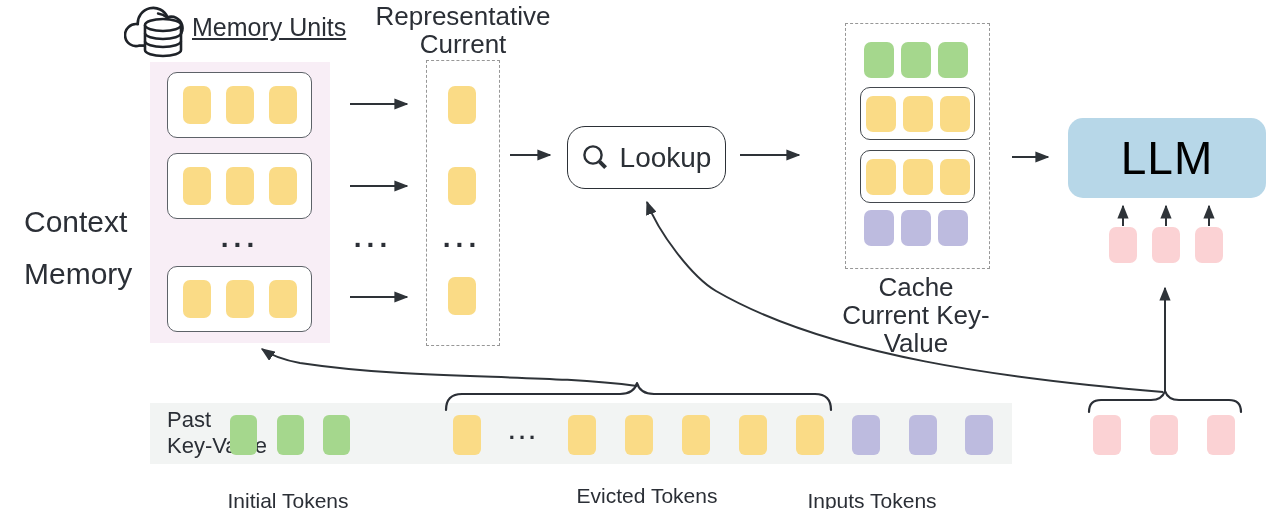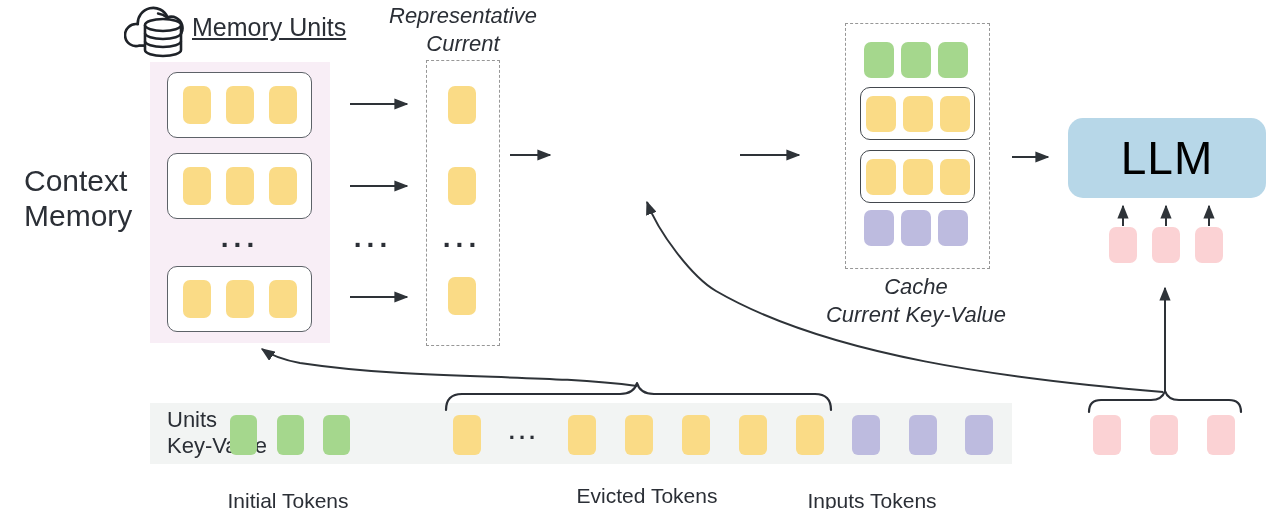--- a/index.html
+++ b/index.html
@@ -2,24 +2,24 @@
 <html><head>
 <meta charset="utf-8">
 <style>
   html,body{margin:0;padding:0;background:#fff;}
   #canvas{
     position:relative;width:1280px;height:509px;background:#ffffff;
     font-family:"Liberation Sans","DejaVu Sans",sans-serif;color:#2b2f36;overflow:hidden;
   }
   .abs{position:absolute;}
   .lbl{color:#2b2f36;}
-  .side-label{font-size:30px;line-height:35px;}
+  .side-label{font-size:30px;line-height:52px;margin-top:33px;}
   .top-label{font-size:25px;text-decoration:underline;}
   .small-label{font-size:21px;text-align:center;margin-top:20px;}
-  .two-line{text-align:center;font-size:22px;line-height:28px;font-style:italic;}
+  .two-line{text-align:center;font-size:26px;line-height:28px;}
   .panel-pink{background:#F8EEF6;}
   .strip-gray{background:#F2F4F3;}
   .unit{
     background:#ffffff;border:1.3px solid #5d6268;border-radius:10px;
     display:flex;align-items:center;justify-content:center;gap:15px;
   }
   .unit-cache{
     background:#ffffff;border:1.3px solid #43484e;border-radius:10px;
     display:flex;align-items:center;justify-content:center;gap:7px;
   }
@@ -90,20 +90,27 @@
   </div>
 
   <div class="abs dots" style="left:340px;top:222px;width:66px;font-size:28px;">...</div>
 
   <div class="abs dashed-box" style="left:426px;top:60px;width:72px;height:284px;"></div>
   <div class="abs tok tok-y tok-mem" style="left:448px;top:86px;"></div>
   <div class="abs tok tok-y tok-mem" style="left:448px;top:167px;"></div>
   <div class="abs dots" style="left:426px;top:222px;width:72px;font-size:28px;">...</div>
   <div class="abs tok tok-y tok-mem" style="left:448px;top:277px;"></div>
 
+  <div id="lookup-btn" class="abs" style="left:567px;top:126px;width:157px;height:61px;">
+    <svg width="28" height="28" viewBox="0 0 28 28">
+      <circle cx="11" cy="11" r="8.6" fill="none" stroke="#2b3036" stroke-width="2.4"></circle>
+      <line x1="17.6" y1="17.6" x2="23.6" y2="23.6" stroke="#2b3036" stroke-width="4" stroke-linecap="butt"></line>
+    </svg>
+    <span>Lookup</span>
+  </div>
 
   <div class="abs dashed-box" style="left:845px;top:23px;width:143px;height:244px;"></div>
   <div class="abs row-free" style="left:864px;top:42px;">
     <div class="tok tok-g tok-cache"></div>
     <div class="tok tok-g tok-cache"></div>
     <div class="tok tok-g tok-cache"></div>
   </div>
   <div class="abs unit-cache" style="left:860px;top:87px;width:113px;height:51px;">
     <div class="tok tok-y tok-cache"></div>
     <div class="tok tok-y tok-cache"></div>
@@ -126,21 +133,21 @@
 
   <div id="llm-box" class="abs" style="left:1068px;top:118px;width:198px;height:80px;">
     <span>LLM</span>
   </div>
   <div class="abs tok tok-k" style="left:1109px;top:227px;width:28px;height:36px;"></div>
   <div class="abs tok tok-k" style="left:1152px;top:227px;width:28px;height:36px;"></div>
   <div class="abs tok tok-k" style="left:1195px;top:227px;width:28px;height:36px;"></div>
 
   <div class="abs strip-gray" style="left:150px;top:403px;width:862px;height:61px;"></div>
   <div class="abs lbl" style="left:167px;top:407px;font-size:22px;line-height:26px;">
-    <div>Units</div>
+    <div>Past</div>
     <div>Key-Value</div>
   </div>
 
   <div class="abs tok tok-g tok-strip" style="left:230px;top:415px;width:27px;"></div>
   <div class="abs tok tok-g tok-strip" style="left:277px;top:415px;width:27px;"></div>
   <div class="abs tok tok-g tok-strip" style="left:323px;top:415px;width:27px;"></div>
 
   <div class="abs tok tok-y tok-strip" style="left:453px;top:415px;"></div>
   <div class="abs dots" style="left:498px;top:419px;width:52px;font-size:22px;letter-spacing:4px;">...</div>
   <div class="abs tok tok-y tok-strip" style="left:568px;top:415px;"></div>

